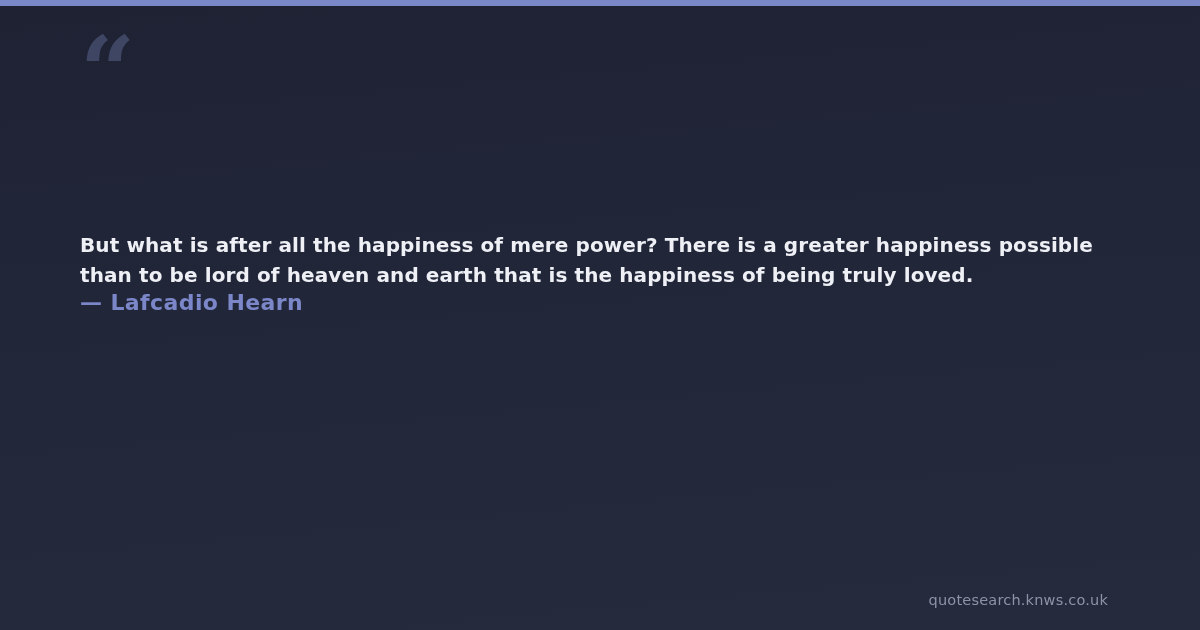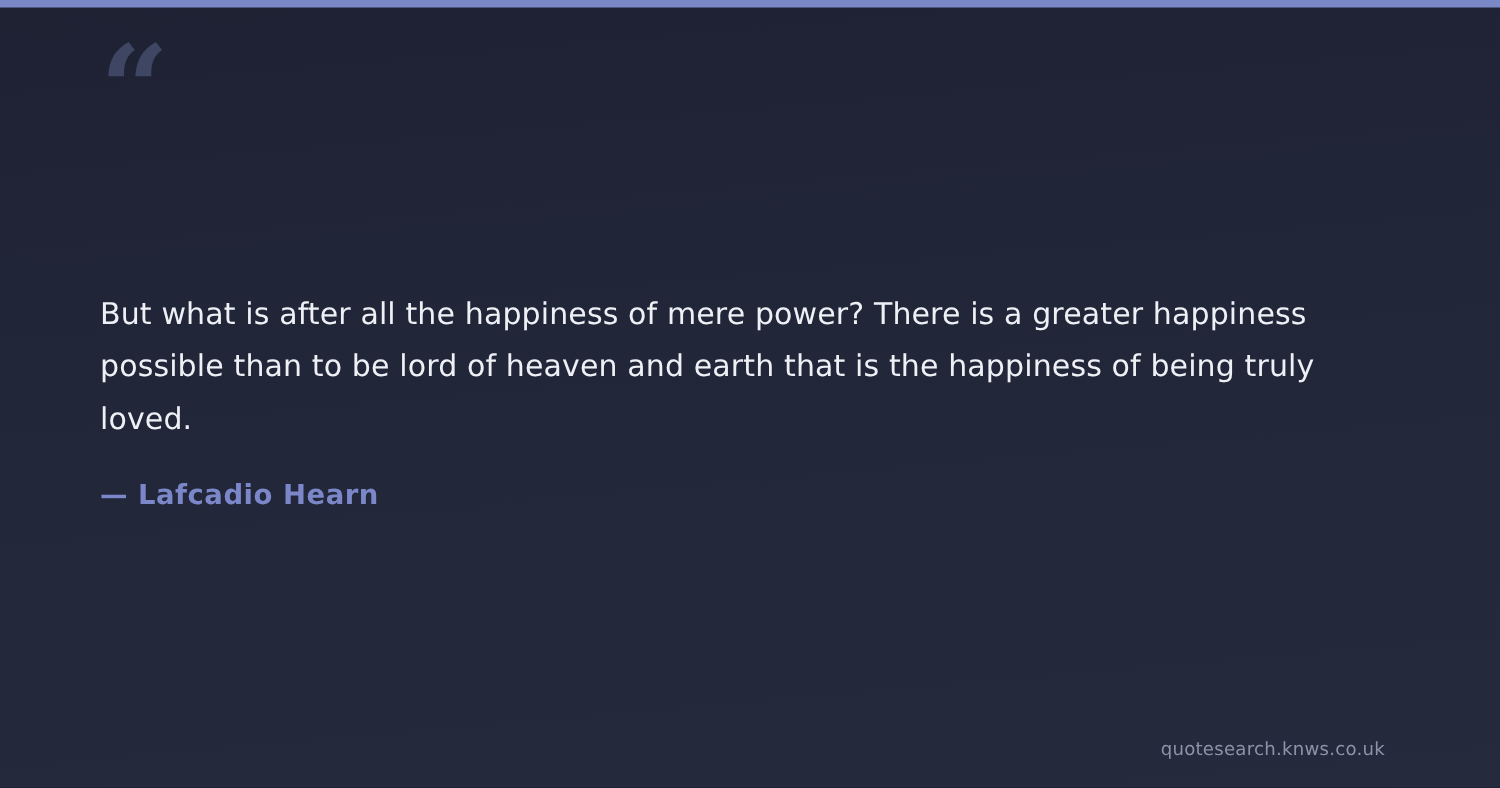--- a/index.html
+++ b/index.html
@@ -48,29 +48,28 @@
   }
 
   .content {
     position: absolute;
     left: 80px;
     top: 230px;
     width: 1040px;
   }
 
   .quote-text {
-    font-size: 24px;
-    line-height: 42px;
+    font-size: 20px;
+    line-height: 30px;
     color: #eef0f5;
-    font-weight: 400;
+    font-weight: 700;
     letter-spacing: 0.1px;
   }
 
   .author {
-    margin-top: 28px;
     font-size: 22px;
     font-weight: 700;
     color: #7b87c9;
     letter-spacing: 0.4px;
     white-space: nowrap;
   }
 
   .author .dash {
     display: inline-block;
     margin-right: 8px;

